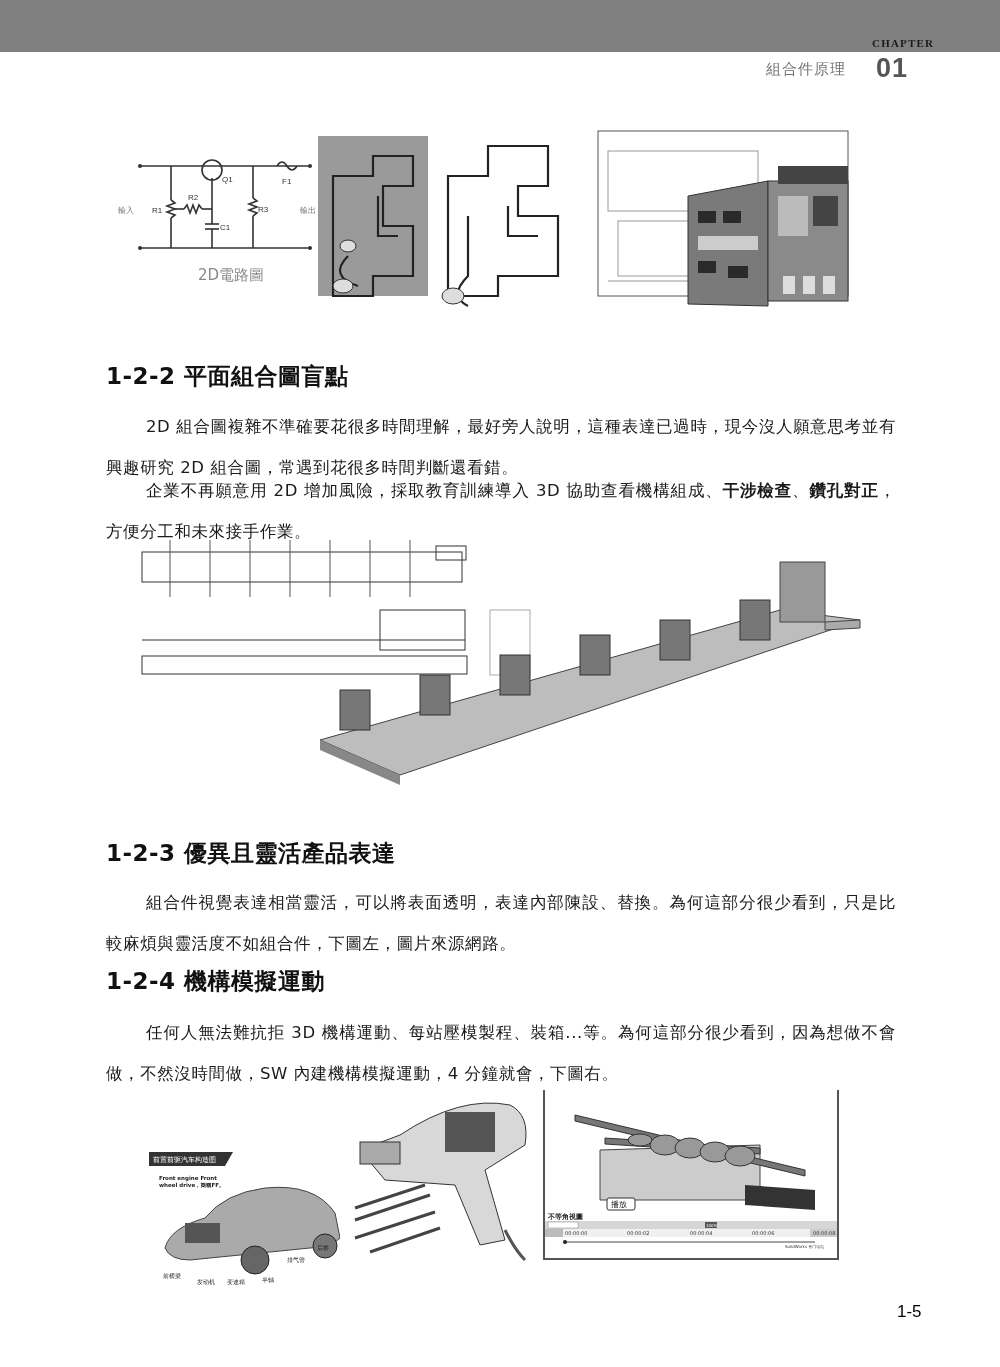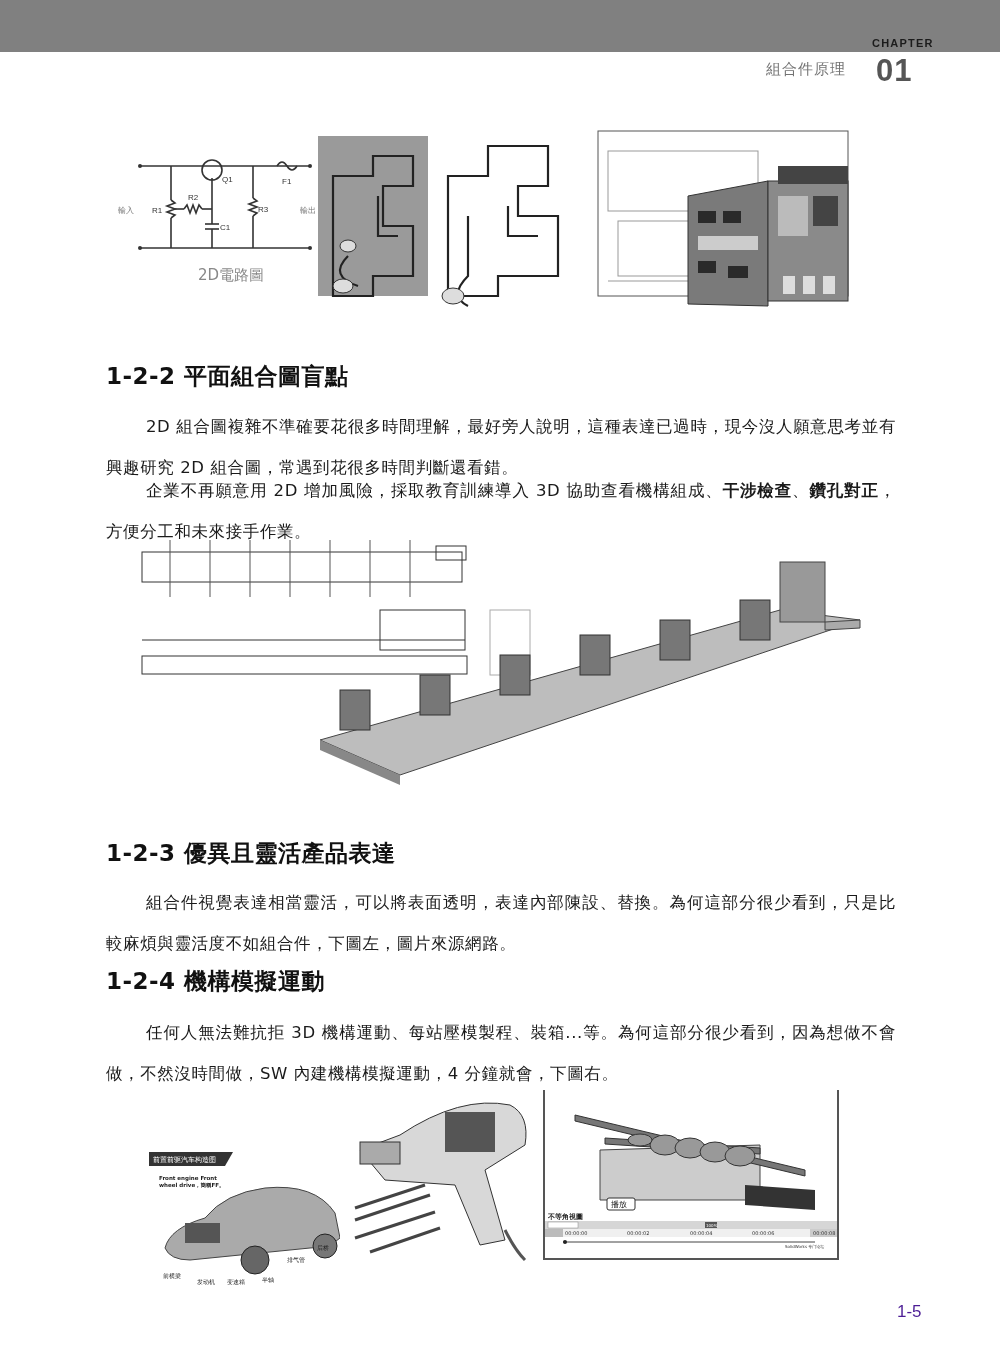--- a/index.html
+++ b/index.html
@@ -2,32 +2,32 @@
 <html><head>
 <meta charset="utf-8">
 <style>
   html, body { margin: 0; padding: 0; }
   body {
     width: 1000px; height: 1367px; position: relative; overflow: hidden;
     background: #ffffff; color: #1a1a1a;
     font-family: "DejaVu Sans", "Liberation Sans", sans-serif;
   }
   .topband { position: absolute; left: 0; top: 0; width: 1000px; height: 52px; background: #808080; }
-  .chapter-label { position: absolute; left: 872px; top: 37px; font-family: Liberation Sans, sans-serif; font-weight: bold; font-size: 11px; letter-spacing: 1.2px; color: #1c1c1c; }
+  .chapter-label { position: absolute; left: 872px; top: 37px; font-family: Liberation Serif, serif; font-weight: bold; font-size: 11px; letter-spacing: 1.2px; color: #1c1c1c; }
   .chapter-title { position: absolute; left: 766px; top: 60px; font-size: 15px; color: #737373; letter-spacing: 1px; }
-  .chapter-num { position: absolute; left: 876px; top: 53px; font-family: "Liberation Sans", sans-serif; font-weight: bold; font-size: 31px; color: #555; letter-spacing: 1px; }
+  .chapter-num { position: absolute; left: 876px; top: 53px; font-family: "Liberation Sans", sans-serif; font-weight: bold; font-size: 27px; color: #555; letter-spacing: 1px; }
 
   .fig { position: absolute; }
   .fig svg { display: block; }
 
   h2.section { position: absolute; left: 106px; margin: 0; font-size: 23px; font-weight: bold; color: #111; letter-spacing: 0.5px; text-align: right; }
   .para { position: absolute; left: 106px; width: 790px; margin: 0; font-size: 16.5px; line-height: 41px; color: #1a1a1a; text-indent: 40px; letter-spacing: 0.6px; text-align: justify; }
   .para b { font-weight: bold; }
 
-  .page-number { position: absolute; left: 897px; top: 1302px; font-family: "Liberation Sans", sans-serif; font-size: 17px; color: #4c1d95; }
+  .page-number { position: absolute; left: 897px; top: 1302px; font-family: "Liberation Sans", sans-serif; font-size: 17px; color: #000000; }
 </style>
 </head>
 <body>
 
 <div class="topband"></div>
 <div class="chapter-label">CHAPTER</div>
 <div class="chapter-title">組合件原理</div>
 <div class="chapter-num">01</div>
 
 <div class="fig" style="left:112px;top:140px;width:210px;height:160px;">

